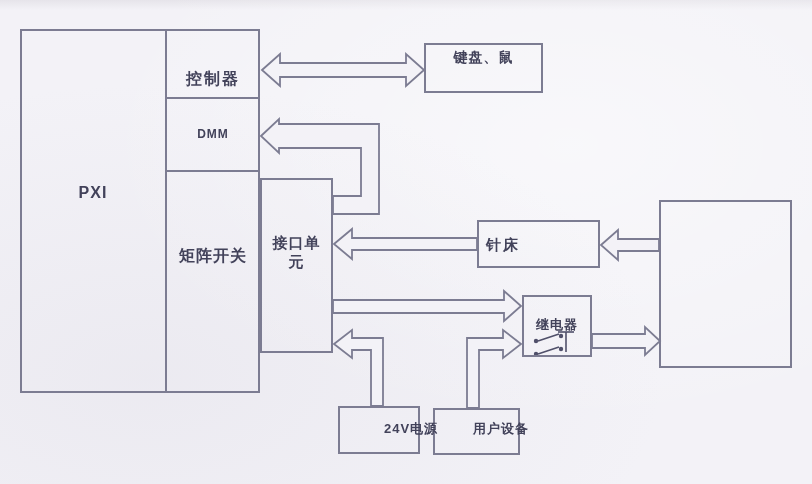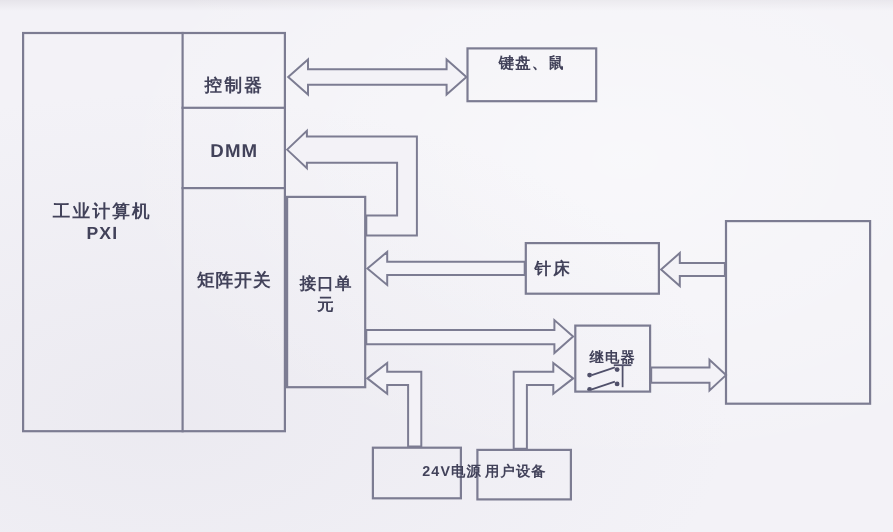--- a/index.html
+++ b/index.html
@@ -66,31 +66,30 @@
   <div class="hline" style="left:165px;top:170px;width:95px;"></div>
   <div class="box" style="left:260px;top:178px;width:73px;height:175px;"></div>
   <div class="box" style="left:424px;top:43px;width:119px;height:50px;"></div>
   <div class="box" style="left:477px;top:220px;width:123px;height:48px;"></div>
   <div class="box" style="left:659px;top:200px;width:133px;height:168px;"></div>
   <div class="box" style="left:522px;top:295px;width:70px;height:62px;"></div>
   <div class="box" style="left:338px;top:406px;width:82px;height:48px;"></div>
   <div class="box" style="left:433px;top:408px;width:87px;height:47px;"></div>
 
   <div class="lbl" style="left:20px;top:183px;width:146px;font-size:16px;">
-    <span class="ln">工业计算机</span>
     <span class="ln" style="letter-spacing:1px;">PXI</span>
   </div>
   <div class="lbl" style="left:166px;top:69px;width:94px;font-size:16px;">控制器</div>
-  <div class="lbl" style="left:166px;top:127px;width:94px;font-size:17px;letter-spacing:1px;">DMM</div>
+  <div class="lbl" style="left:166px;top:127px;width:94px;font-size:12px;letter-spacing:1px;">DMM</div>
   <div class="lbl" style="left:166px;top:246px;width:94px;font-size:16px;letter-spacing:1px;">矩阵开关</div>
-  <div class="lbl" style="left:260px;top:250px;width:73px;font-size:15px;letter-spacing:1px;">
+  <div class="lbl" style="left:260px;top:234px;width:73px;font-size:15px;letter-spacing:1px;">
     <span class="ln">接口单</span>
     <span class="ln">元</span>
   </div>
   <div class="lbl" style="left:424px;top:48px;width:119px;font-size:14px;letter-spacing:1px;line-height:19px;">
     <span class="ln">键盘、鼠</span>
   </div>
   <div class="lbl" style="left:486px;top:236px;width:60px;font-size:15px;text-align:left;">针床</div>
   <div class="lbl" style="left:522px;top:317px;width:70px;font-size:13px;letter-spacing:1px;">继电器</div>
   <div class="lbl" style="left:338px;top:421px;width:82px;font-size:13px;letter-spacing:1px;padding-left:32px;">24V电源</div>
-  <div class="lbl" style="left:433px;top:421px;width:72px;font-size:13px;letter-spacing:1px;">用户设备</div>
+  <div class="lbl" style="left:433px;top:421px;width:72px;font-size:13px;letter-spacing:1px;padding-left:32px;">用户设备</div>
 
 </div>
 
 </body></html>

